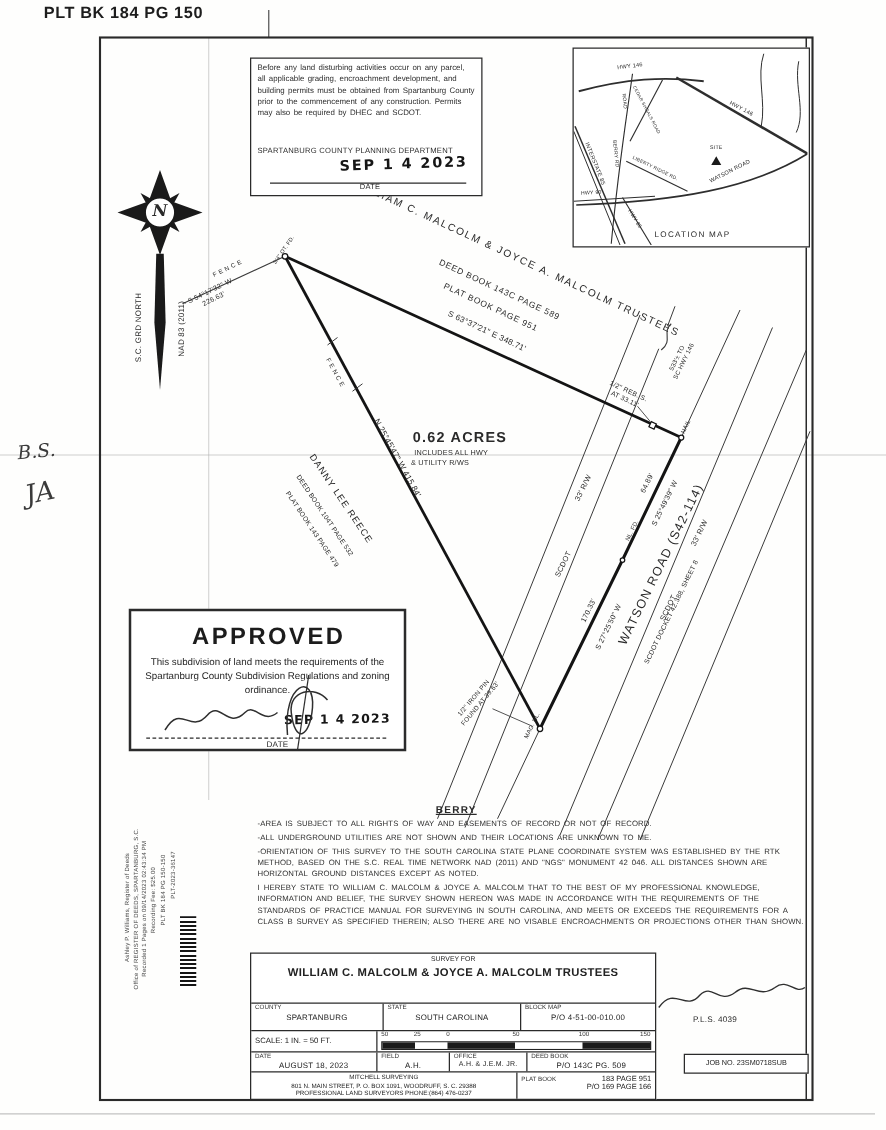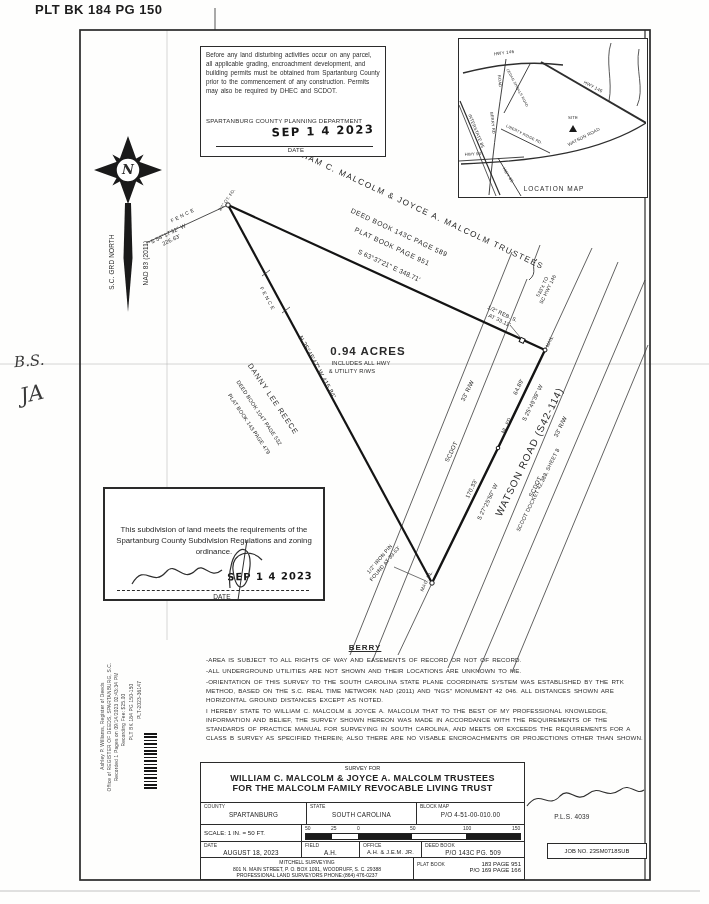--- a/index.html
+++ b/index.html
@@ -96,21 +96,21 @@
   <span class="lb two" style="--r:-26deg;--fs:5.6px;left:170px;top:237px;">
       <div>S 54°17'32" W</div>
       <div>226.63'</div>
     </span>
   <span class="lb" style="--r:-55deg;--fs:4.4px;left:227px;top:200px;">3/4" OT. FD.</span>
   <span class="lb" style="--r:61deg;--fs:5px;--ls:2px;left:268px;top:299px;">FENCE</span>
   <span class="lb" style="--r:61deg;--fs:6.6px;left:317px;top:367px;">N 25°45'47" W  415.84'</span>
   <span class="lb" style="--r:56deg;--fs:7.4px;--ls:1px;left:273px;top:399px;">DANNY LEE REECE</span>
   <span class="lb" style="--r:56deg;--fs:5.4px;left:259px;top:413px;">DEED BOOK 104T PAGE 532</span>
   <span class="lb" style="--r:56deg;--fs:5.4px;left:249px;top:424px;">PLAT BOOK 143 PAGE 479</span>
-  <span class="lb" style="--r:0deg;--fs:11.5px;--ls:1px;font-weight:bold;left:368px;top:351px;">0.94 ACRES</span>
+  <span class="lb" style="--r:0deg;--fs:11.5px;--ls:1px;font-weight:bold;left:368px;top:351px;">0.62 ACRES</span>
   <span class="lb" style="--r:0deg;--fs:5.8px;left:361px;top:364px;">INCLUDES ALL HWY</span>
   <span class="lb" style="--r:0deg;--fs:5.8px;left:352px;top:372px;">&amp; UTILITY R/WS</span>
   <span class="lb" style="--r:-64deg;--fs:10px;--ls:1px;left:530px;top:452px;">WATSON ROAD (S42-114)</span>
   <span class="lb" style="--r:-64deg;--fs:5.4px;left:538px;top:490px;">SCDOT DOCKET 42.388, SHEET 8</span>
   <span class="lb" style="--r:-64deg;--fs:6px;left:468px;top:391px;">33' R/W</span>
   <span class="lb" style="--r:-64deg;--fs:6px;left:561px;top:427px;">33' R/W</span>
   <span class="lb" style="--r:-64deg;--fs:6px;left:452px;top:452px;">SCDOT</span>
   <span class="lb" style="--r:-64deg;--fs:6px;left:536px;top:487px;">SCDOT</span>
   <span class="lb two" style="--r:-64deg;--fs:5px;left:545px;top:288px;">
       <div>533'± TO</div>
@@ -171,37 +171,37 @@
     <span class="lb" style="--r:62deg;--fs:3.6px;left:58px;top:49px;">CEDAR SHOALS ROAD</span>
     <span class="lb" style="--r:26deg;--fs:3.8px;left:65px;top:96px;">LIBERTY RIDGE RD.</span>
     <span class="lb" style="--r:-3deg;--fs:4.2px;left:14px;top:115px;">HWY 90</span>
     <span class="lb" style="--r:58deg;--fs:4.2px;left:49px;top:136px;">HWY 85</span>
     <span class="lb" style="--r:-27deg;--fs:4.5px;left:125px;top:98px;">WATSON ROAD</span>
     <span class="lb" style="--fs:4.2px;left:114px;top:79px;">SITE</span>
     <span class="lb" style="--fs:6.5px;--ls:1px;left:95px;top:150px;">LOCATION MAP</span>
   </div>
 
   <div class="box" style="left:103px;top:487px;width:222px;height:114px;border-width:2px;">
+    <span class="lb" style="--fs:19px;--ls:2px;font-weight:bold;left:110px;top:21px;color:#1c1c1c;">APPROVED</span>
     <div style="position:absolute;left:10px;right:10px;top:36px;text-align:center;font-size:7.8px;line-height:1.4;color:#272727;">This subdivision of land meets the requirements of the Spartanburg County Subdivision Regulations and zoning ordinance.</div>
     <span class="lb stamp" style="--r:-1deg;--fs:10px;--ls:1px;left:165px;top:88px;">SEP 1 4 2023</span>
     <div style="position:absolute;left:12px;right:14px;top:101px;border-top:1.6px dashed #2b2b2b;"></div>
     <span class="lb" style="--fs:6.5px;left:117px;top:108px;">DATE</span>
   </div>
 
   <span class="lb" style="--fs:8px;font-weight:bold;text-decoration:underline;--ls:1px;left:365px;top:648px;">BERRY</span>
   <div class="notes" style="left:206px;top:656px;width:438px;">-AREA IS SUBJECT TO ALL RIGHTS OF WAY AND EASEMENTS OF RECORD OR NOT OF RECORD.</div>
   <div class="notes" style="left:206px;top:667px;width:438px;">-ALL UNDERGROUND UTILITIES ARE NOT SHOWN AND THEIR LOCATIONS ARE UNKNOWN TO ME.</div>
   <div class="notes" style="left:206px;top:678px;width:440px;">-ORIENTATION OF THIS SURVEY TO THE SOUTH CAROLINA STATE PLANE COORDINATE SYSTEM WAS ESTABLISHED BY THE RTK METHOD, BASED ON THE S.C. REAL TIME NETWORK NAD (2011) AND "NGS" MONUMENT 42 046. ALL DISTANCES SHOWN ARE HORIZONTAL GROUND DISTANCES EXCEPT AS NOTED.</div>
   <div class="notes" style="left:206px;top:707px;width:442px;">I HEREBY STATE TO WILLIAM C. MALCOLM &amp; JOYCE A. MALCOLM THAT TO THE BEST OF MY PROFESSIONAL KNOWLEDGE, INFORMATION AND BELIEF, THE SURVEY SHOWN HEREON WAS MADE IN ACCORDANCE WITH THE REQUIREMENTS OF THE STANDARDS OF PRACTICE MANUAL FOR SURVEYING IN SOUTH CAROLINA, AND MEETS OR EXCEEDS THE REQUIREMENTS FOR A CLASS  B  SURVEY AS SPECIFIED THEREIN; ALSO THERE ARE NO VISABLE ENCROACHMENTS OR PROJECTIONS OTHER THAN SHOWN.</div>
 
   <div class="box tb" style="left:200px;top:762px;width:325px;height:118px;">
     <div class="r" style="height:44px;flex-direction:column;align-items:center;justify-content:flex-start;">
       <div style="font-size:5.5px;margin-top:2px;">SURVEY FOR</div>
       <div style="font-size:9px;font-weight:bold;margin-top:2px;letter-spacing:0.3px;">WILLIAM C. MALCOLM &amp; JOYCE A. MALCOLM TRUSTEES</div>
-      <div style="font-size:9px;font-weight:bold;letter-spacing:0.3px;">FOR THE MALCOLM FAMILY REVOCABLE LIVING TRUST</div>
     </div>
     <div class="r" style="height:24px;">
       <div class="cell" style="width:105px;">
         <div class="cl">COUNTY</div>
         <div class="cv">SPARTANBURG</div>
       </div>
       <div class="cell" style="width:110px;">
         <div class="cl">STATE</div>
         <div class="cv">SOUTH CAROLINA</div>
       </div>

